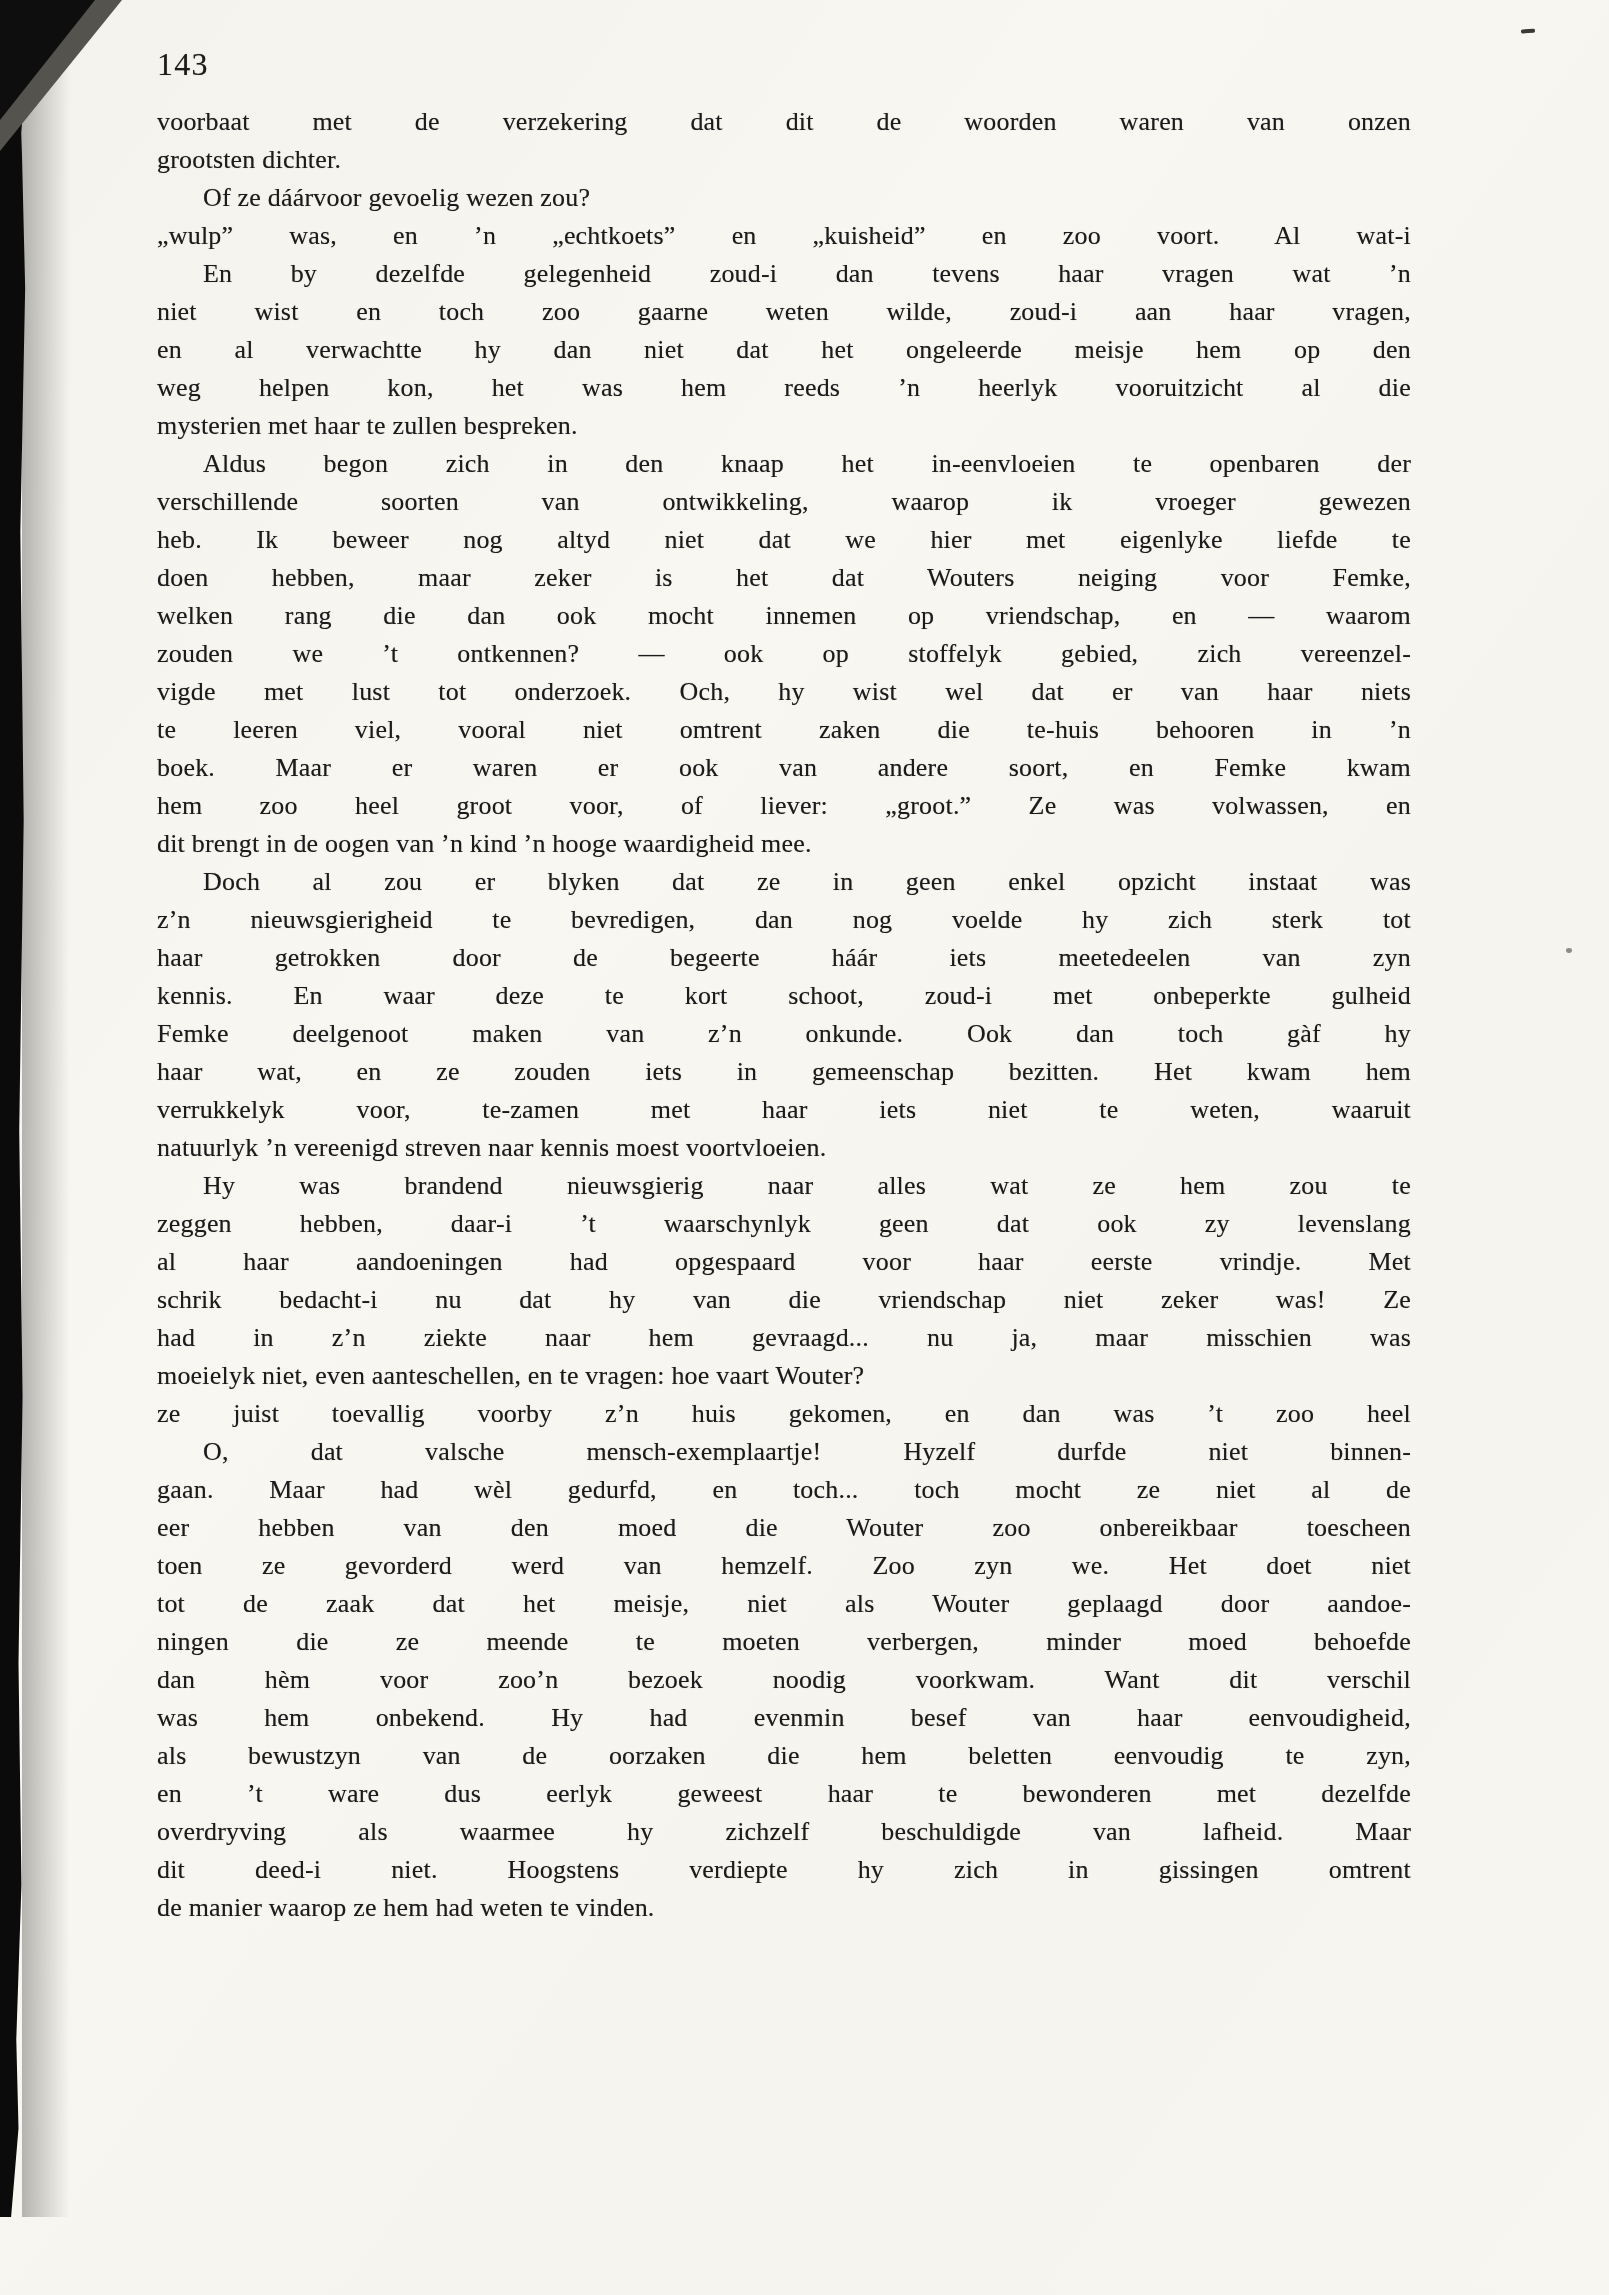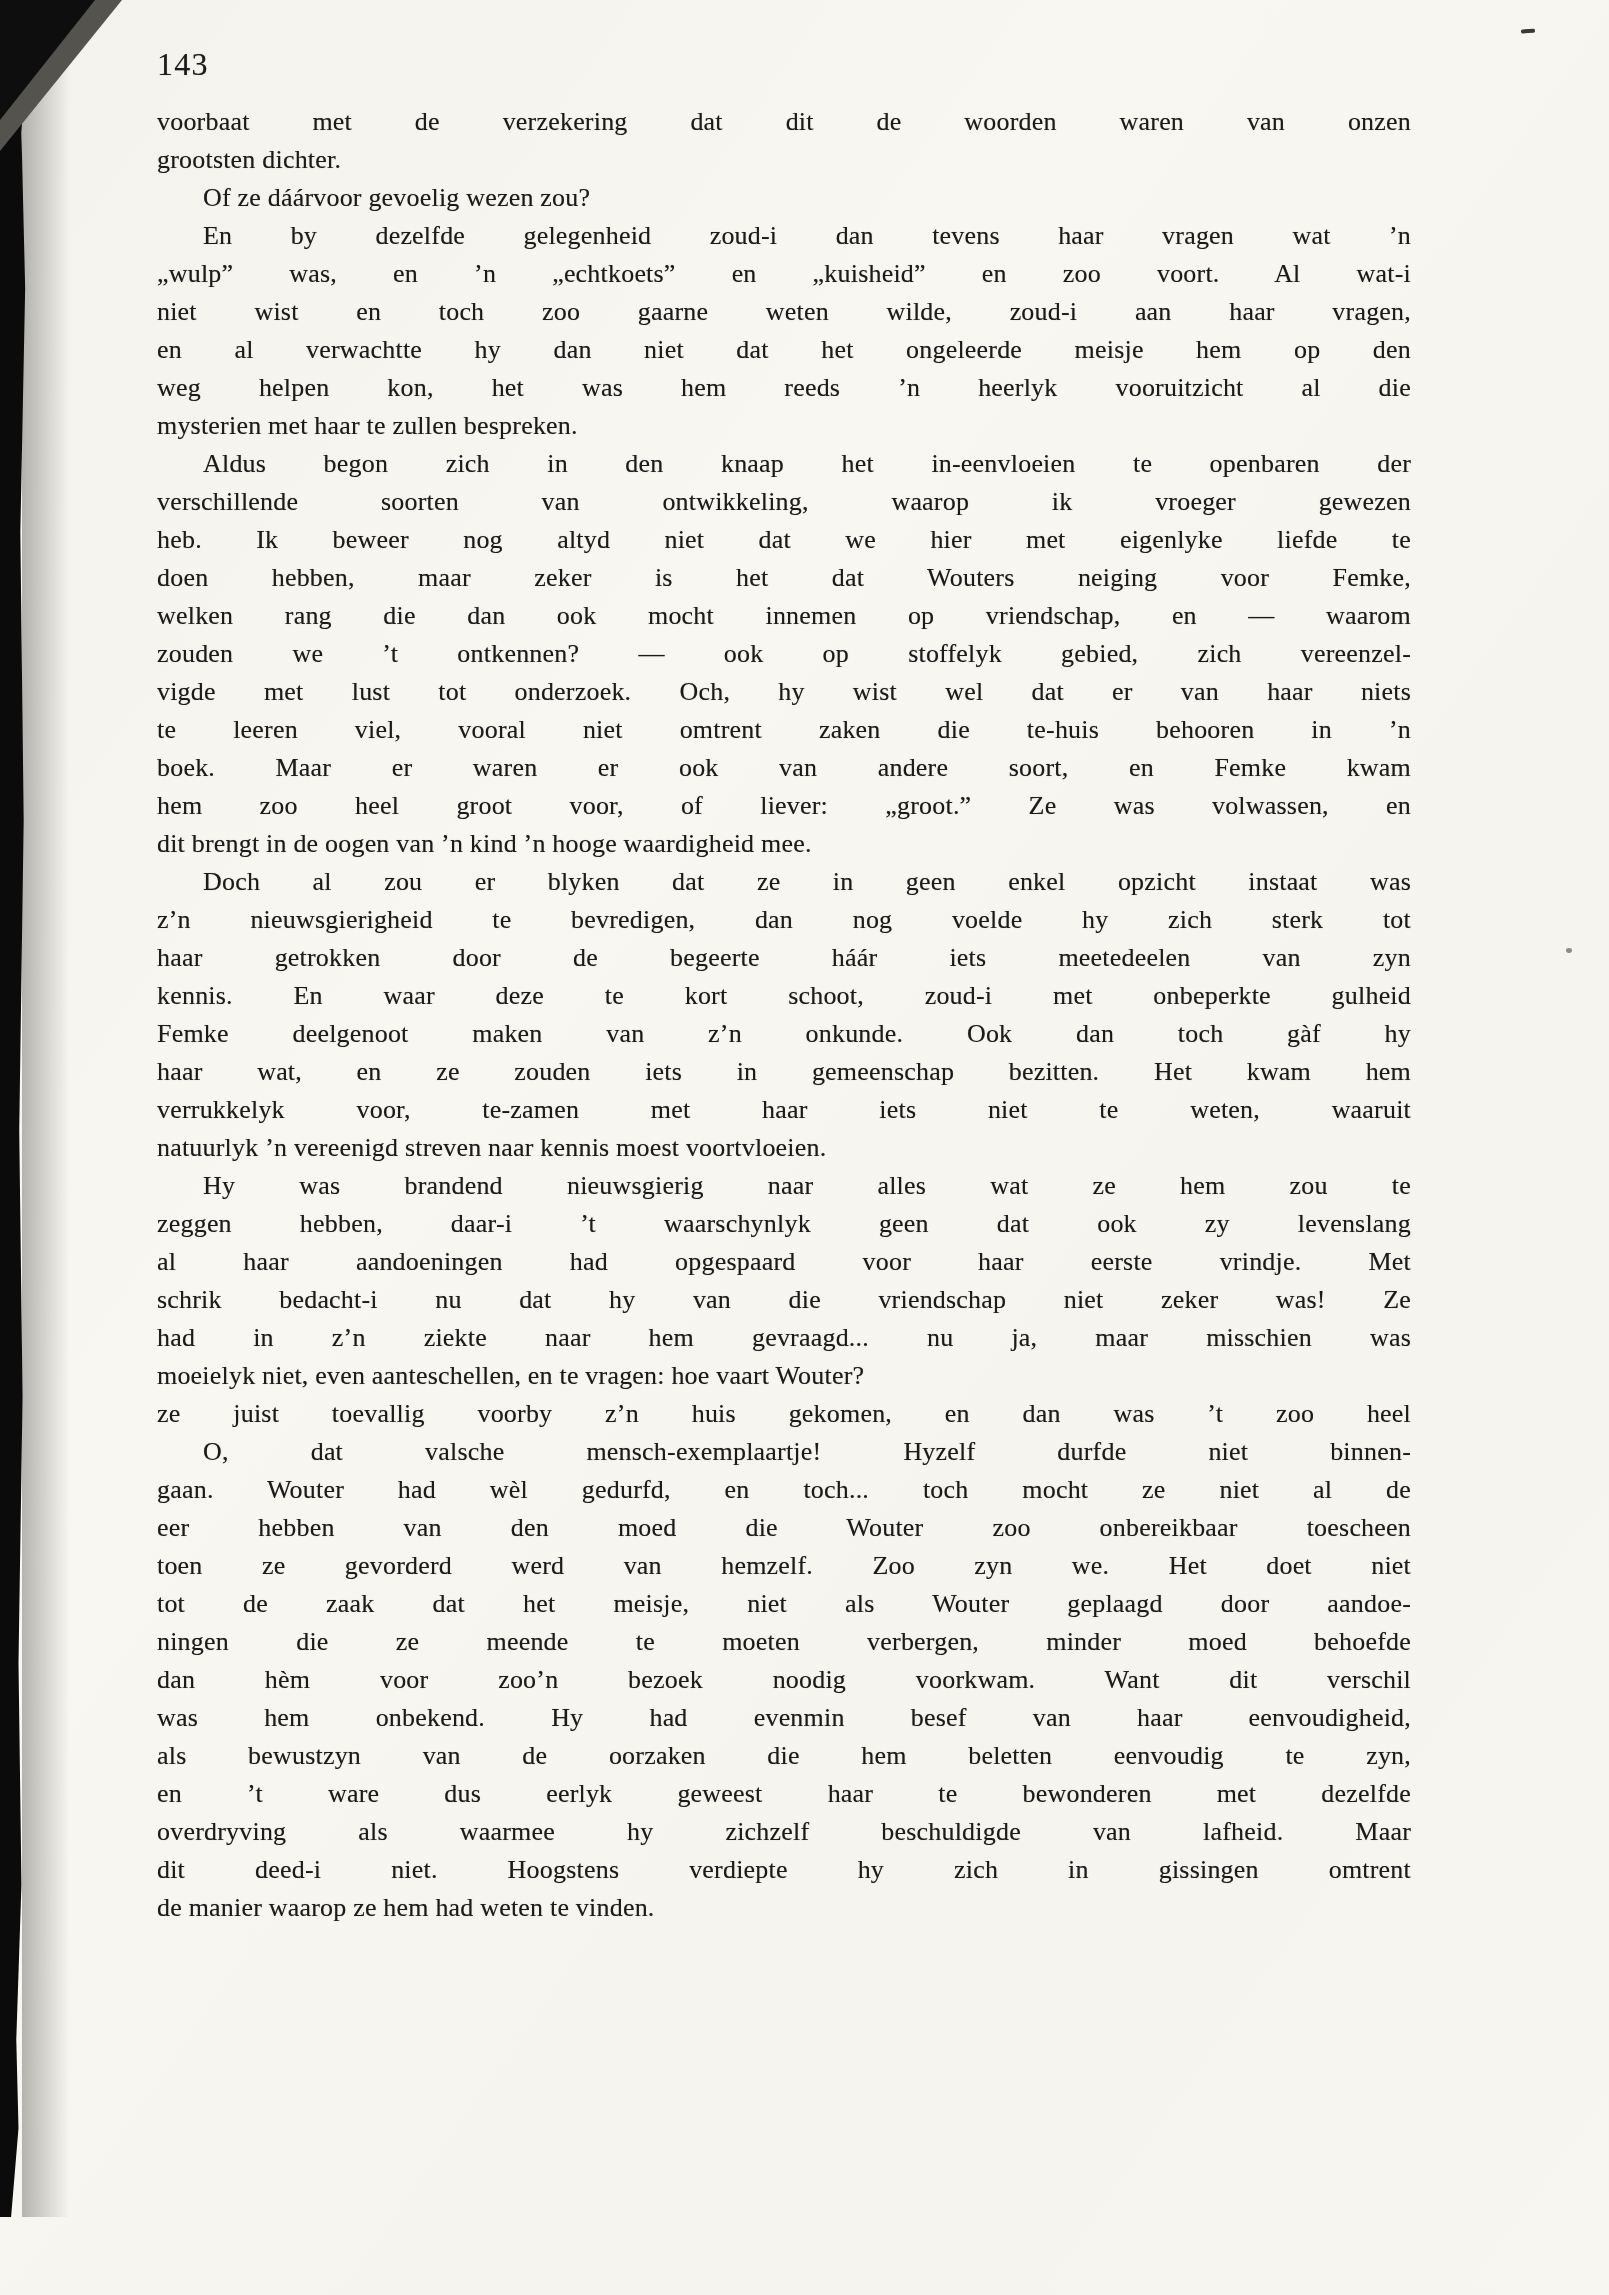--- a/index.html
+++ b/index.html
@@ -79,22 +79,22 @@
   <div class="corner-wedge"></div>
   <div class="speck s1"></div>
   <div class="speck s2"></div>
 
   <div class="page-number">143</div>
 
   <div class="text-block">
       <div class="line">voorbaat met de verzekering dat dit de woorden waren van onzen</div>
       <div class="line para-end">grootsten dichter.</div>
       <div class="line para-end indent">Of ze dáárvoor gevoelig wezen zou?</div>
+      <div class="line">„wulp” was, en ’n „echtkoets” en „kuisheid” en zoo voort. Al wat-i</div>
       <div class="line indent">En by dezelfde gelegenheid zoud-i dan tevens haar vragen wat ’n</div>
-      <div class="line">„wulp” was, en ’n „echtkoets” en „kuisheid” en zoo voort. Al wat-i</div>
       <div class="line">niet wist en toch zoo gaarne weten wilde, zoud-i aan haar vragen,</div>
       <div class="line">en al verwachtte hy dan niet dat het ongeleerde meisje hem op den</div>
       <div class="line">weg helpen kon, het was hem reeds ’n heerlyk vooruitzicht al die</div>
       <div class="line para-end">mysterien met haar te zullen bespreken.</div>
       <div class="line indent">Aldus begon zich in den knaap het in-eenvloeien te openbaren der</div>
       <div class="line">verschillende soorten van ontwikkeling, waarop ik vroeger gewezen</div>
       <div class="line">heb. Ik beweer nog altyd niet dat we hier met eigenlyke liefde te</div>
       <div class="line">doen hebben, maar zeker is het dat Wouters neiging voor Femke,</div>
       <div class="line">welken rang die dan ook mocht innemen op vriendschap, en — waarom</div>
       <div class="line">zouden we ’t ontkennen? — ook op stoffelyk gebied, zich vereenzel-</div>
@@ -112,21 +112,21 @@
       <div class="line">verrukkelyk voor, te-zamen met haar iets niet te weten, waaruit</div>
       <div class="line para-end">natuurlyk ’n vereenigd streven naar kennis moest voortvloeien.</div>
       <div class="line indent">Hy was brandend nieuwsgierig naar alles wat ze hem zou te</div>
       <div class="line">zeggen hebben, daar-i ’t waarschynlyk geen dat ook zy levenslang</div>
       <div class="line">al haar aandoeningen had opgespaard voor haar eerste vrindje. Met</div>
       <div class="line">schrik bedacht-i nu dat hy van die vriendschap niet zeker was! Ze</div>
       <div class="line">had in z’n ziekte naar hem gevraagd... nu ja, maar misschien was</div>
       <div class="line para-end">moeielyk niet, even aanteschellen, en te vragen: hoe vaart Wouter?</div>
       <div class="line">ze juist toevallig voorby z’n huis gekomen, en dan was ’t zoo heel</div>
       <div class="line indent">O, dat valsche mensch-exemplaartje! Hyzelf durfde niet binnen-</div>
-      <div class="line">gaan. Wouter had wèl gedurfd, en toch... toch mocht ze niet al de</div>
+      <div class="line">gaan. Maar had wèl gedurfd, en toch... toch mocht ze niet al de</div>
       <div class="line">eer hebben van den moed die Wouter zoo onbereikbaar toescheen</div>
       <div class="line">toen ze gevorderd werd van hemzelf. Zoo zyn we. Het doet niet</div>
       <div class="line">tot de zaak dat het meisje, niet als Wouter geplaagd door aandoe-</div>
       <div class="line">ningen die ze meende te moeten verbergen, minder moed behoefde</div>
       <div class="line">dan hèm voor zoo’n bezoek noodig voorkwam. Want dit verschil</div>
       <div class="line">was hem onbekend. Hy had evenmin besef van haar eenvoudigheid,</div>
       <div class="line">als bewustzyn van de oorzaken die hem beletten eenvoudig te zyn,</div>
       <div class="line">en ’t ware dus eerlyk geweest haar te bewonderen met dezelfde</div>
       <div class="line">overdryving als waarmee hy zichzelf beschuldigde van lafheid. Maar</div>
       <div class="line">dit deed-i niet. Hoogstens verdiepte hy zich in gissingen omtrent</div>

